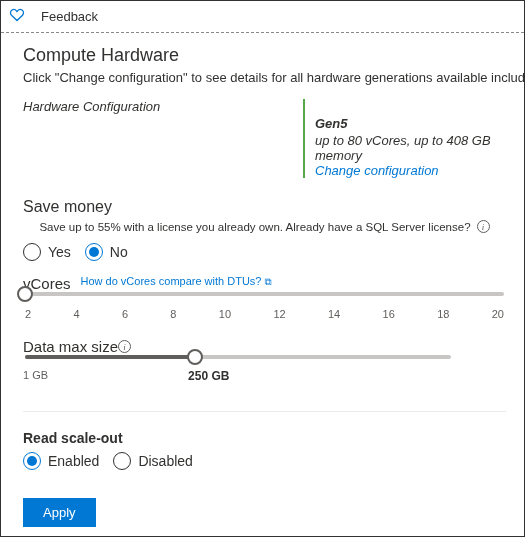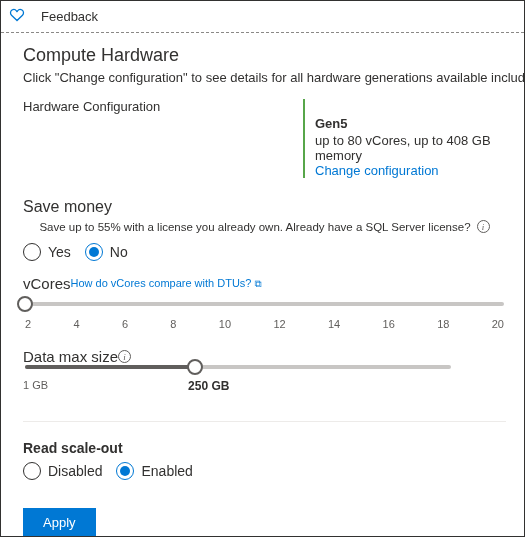--- a/index.html
+++ b/index.html
@@ -29,21 +29,21 @@
     font-weight: 400;
     margin-bottom: 4px;
     color: #323130;
   }
   .desc {
     font-size: 13px;
     color: #323130;
     margin-bottom: 14px;
     white-space: nowrap;
   }
-  .hw-row { display: flex; align-items: flex-start; margin-bottom: 20px; }
+  .hw-row { display: flex; align-items: flex-start; margin-bottom: 20px; font-style: italic; }
   .hw-label { flex: 0 0 280px; font-size: 13px; color: #323130; padding-top: 0px; }
   .hw-value {
     border-left: 2px solid #57a64a;
     padding-left: 10px;
   }
   .hw-value .gen { font-weight: 600; font-size: 13px; margin-top: 17px; }
   .hw-value .spec { font-size: 13px; margin-top: 2px; }
   .link { color: #0078d4; font-size: 13px; cursor: pointer; }
   .link-sm { color: #0078d4; font-size: 11px; cursor: pointer; }
   .subheading {
@@ -82,21 +82,21 @@
     border-radius: 50%;
     display: flex; align-items: center; justify-content: center;
   }
   .radio.selected .circle { border-color: #0078d4; }
   .radio.selected .circle::after {
     content: "";
     width: 10px; height: 10px;
     background: #0078d4;
     border-radius: 50%;
   }
-  .vcores-head { display: flex; align-items: center; margin-bottom: 10px; }
+  .vcores-head { display: flex; align-items: flex-start; gap: 10px; }
   .vcores-head .lbl { font-size: 15px; }
   .ext-icon { font-size: 10px; color: #0078d4; }
   .slider-wrap { position: relative; padding: 0 2px; margin-bottom: 4px; }
   .slider-track {
     height: 4px;
     background: #c8c6c4;
     border-radius: 2px;
     position: relative;
   }
   .slider-fill {
@@ -220,24 +220,24 @@
     <div class="ds-labels">
       <span class="min">1 GB</span>
       <span class="val">250 GB</span>
     </div>
   </div>
 
   <div class="divider"></div>
 
   <div class="readout-head">Read scale-out</div>
   <div class="radio-row">
+    <div class="radio selected">
+      <span class="circle"></span>
+      <span>Enabled</span>
+    </div>
     <div class="radio">
       <span class="circle"></span>
       <span>Disabled</span>
-    </div>
-    <div class="radio selected">
-      <span class="circle"></span>
-      <span>Enabled</span>
     </div>
   </div>
 
   <button class="apply-btn">Apply</button>
 </div>
 
 </body></html>

